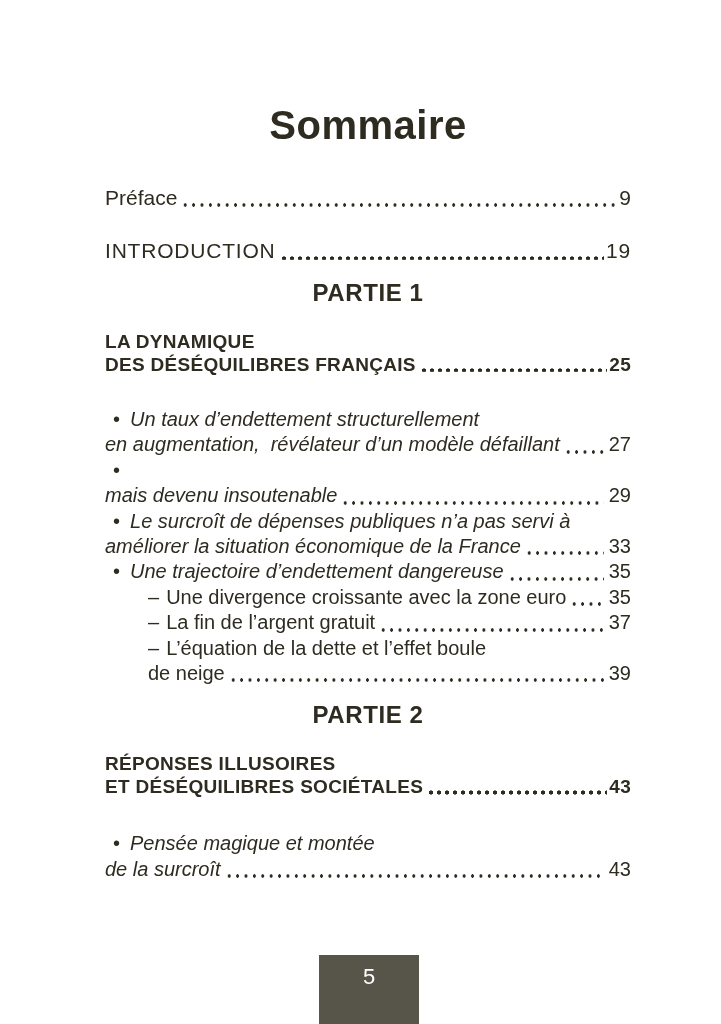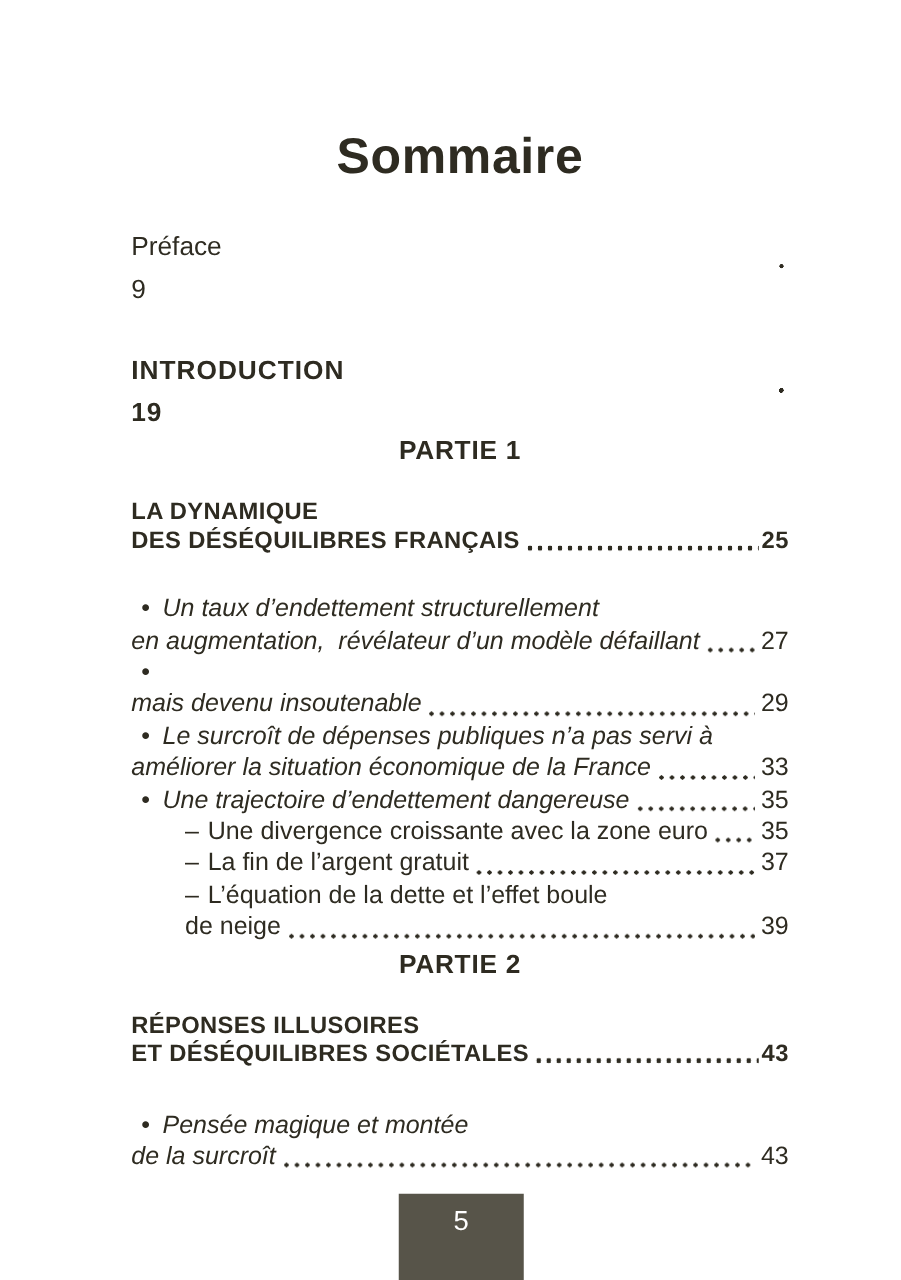--- a/index.html
+++ b/index.html
@@ -21,27 +21,27 @@
     flex:1 1 auto; min-width:8px; height:4px;
     align-self:flex-end; margin:0 2px 4px 4px;
     background-image:radial-gradient(circle at 50% 50%, currentColor 1.55px, transparent 1.85px);
     background-size:8.4px 4px; background-repeat:repeat-x; background-position:left bottom;
   }
   .b .leader { height:4.6px; margin-bottom:3.6px;
     background-image:radial-gradient(circle at 50% 50%, currentColor 1.8px, transparent 2.05px);
     background-size:8px 4.6px; }
   .pg { font-style:normal; }
 
-  .toplevel { font-size:21px; line-height:26px;flex-direction:column; }
+  .toplevel { font-size:21px; line-height:26px; }
   .toplevel.preface { margin-top:40px; }
-  .toplevel.intro   { margin-top:39px; font-weight:bold; letter-spacing:0.8px; }
+  .toplevel.intro   { margin-top:27px; font-weight:normal; letter-spacing:0.8px; }
 
   h2.part-heading {
-    margin:4px; text-align:center; font-weight:bold;
-    font-size:21px; line-height:26px; letter-spacing:0.6px;
+    margin:16px; text-align:center; font-weight:bold;
+    font-size:24px; line-height:26px; letter-spacing:0.6px;
   }
   .part1-heading { margin-top:45px; }
   .part2-heading { margin-top:42px; }
 
   .part-title { font-weight:bold; font-size:19px; line-height:23px; letter-spacing:0.3px; margin-top:24px; }
 
   .entries { margin-top:31px; font-size:20px; line-height:25.4px; }
   .entries-p2 { margin-top:33px; }
   .entry.it { font-style:italic; }
   .eline.first { padding-left:8px; }

